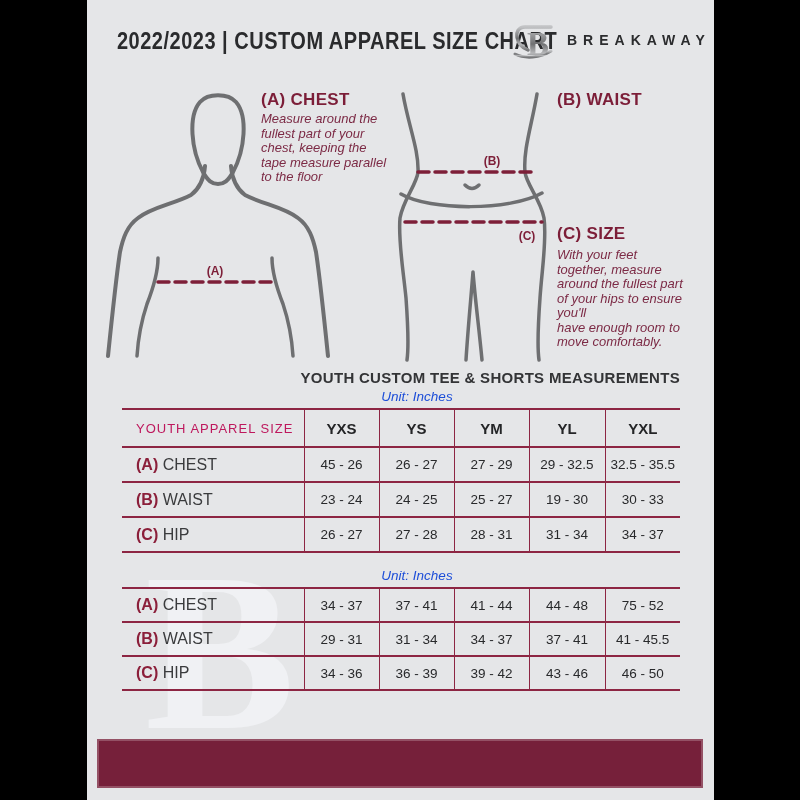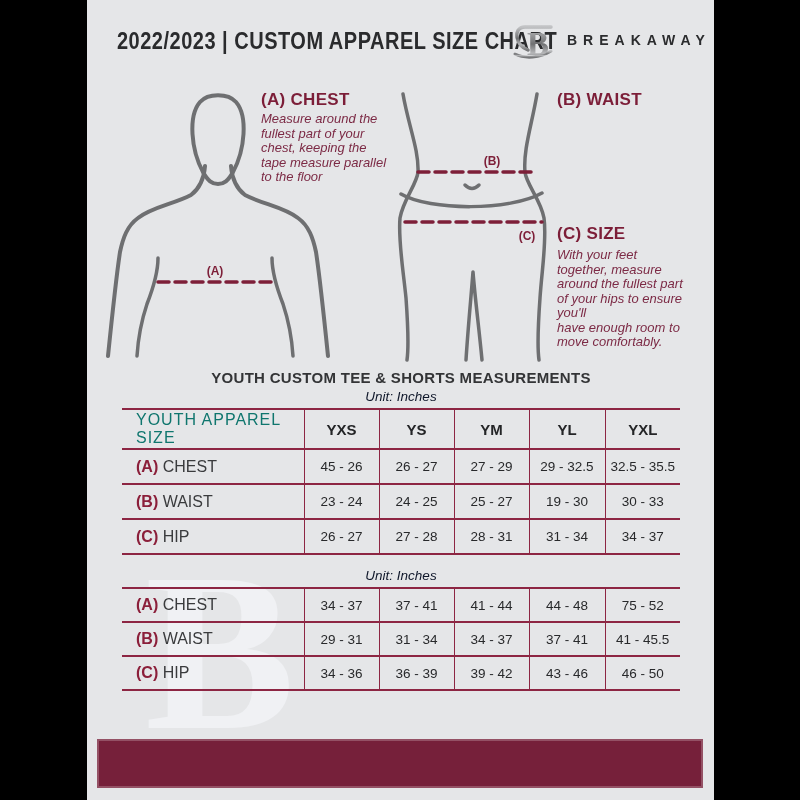--- a/index.html
+++ b/index.html
@@ -26,31 +26,31 @@
   .fig .body-line{stroke-width:4;}
   .fig .body-line-thin{stroke-width:3.5;}
   .fig .dash{stroke:#7d1f38;stroke-width:3.5;stroke-dasharray:11 6;}
   .fig text{font-family:"Liberation Sans",sans-serif;font-size:12px;font-weight:bold;fill:#7d1f38;}
 
   .guide-heading{position:absolute;font-size:17px;font-weight:bold;color:#7c1e38;letter-spacing:.3px;}
   .guide-body{position:absolute;font-style:italic;font-size:13px;line-height:14.5px;
               color:#7c2a45;white-space:pre-line;}
 
   
-  .tbl-title{position:absolute;left:35px;width:558px;text-align:center;font-size:15px;
+  .tbl-title{position:absolute;left:35px;width:558px;text-align:right;font-size:15px;
              font-weight:bold;color:#333436;letter-spacing:.3px;}
-  .tbl-unit{position:absolute;left:35px;width:558px;text-align:center;font-size:13.5px;
-            font-style:italic;color:#0f172a;}
+  .tbl-unit{position:absolute;left:51px;width:558px;text-align:center;font-size:13.5px;
+            font-style:italic;color:#1d4ed8;}
   table.size{position:absolute;left:35px;width:558px;border-collapse:collapse;table-layout:fixed;}
   table.size td{text-align:center;vertical-align:middle;border-top:2px solid #8d2643;}
   table.size tr:last-child td{border-bottom:2px solid #8d2643;}
   table.size td + td{border-left:1.5px solid #8d2643;}
   table.size td.lbl{text-align:left;padding-left:14px;}
   .col-head{font-size:15px;font-weight:bold;color:#242527;}
-  .col-head-first{font-size:16px;color:#0f766e;letter-spacing:1px;margin-top:42px;}
+  .col-head-first{font-size:13px;color:#be185d;letter-spacing:1px;margin-top:42px;}
   .row-lbl{font-size:16px;color:#3a3b3d;}
   .row-lbl .mk{font-weight:bold;color:#8b1f3a;}
   .val{font-size:13.5px;color:#28292b;}
   #youth-table td{height:31px;} #youth-table tr.hd td{height:34px;}
   #adult-table td{height:30px;} #adult-table tr.hd td{height:33px;}
 
   
   .footer-bar{position:absolute;left:10px;top:739px;width:606px;height:49px;background:#76203a;
               box-shadow:inset 0 0 0 2px rgba(255,255,255,.22);}
 </style>

